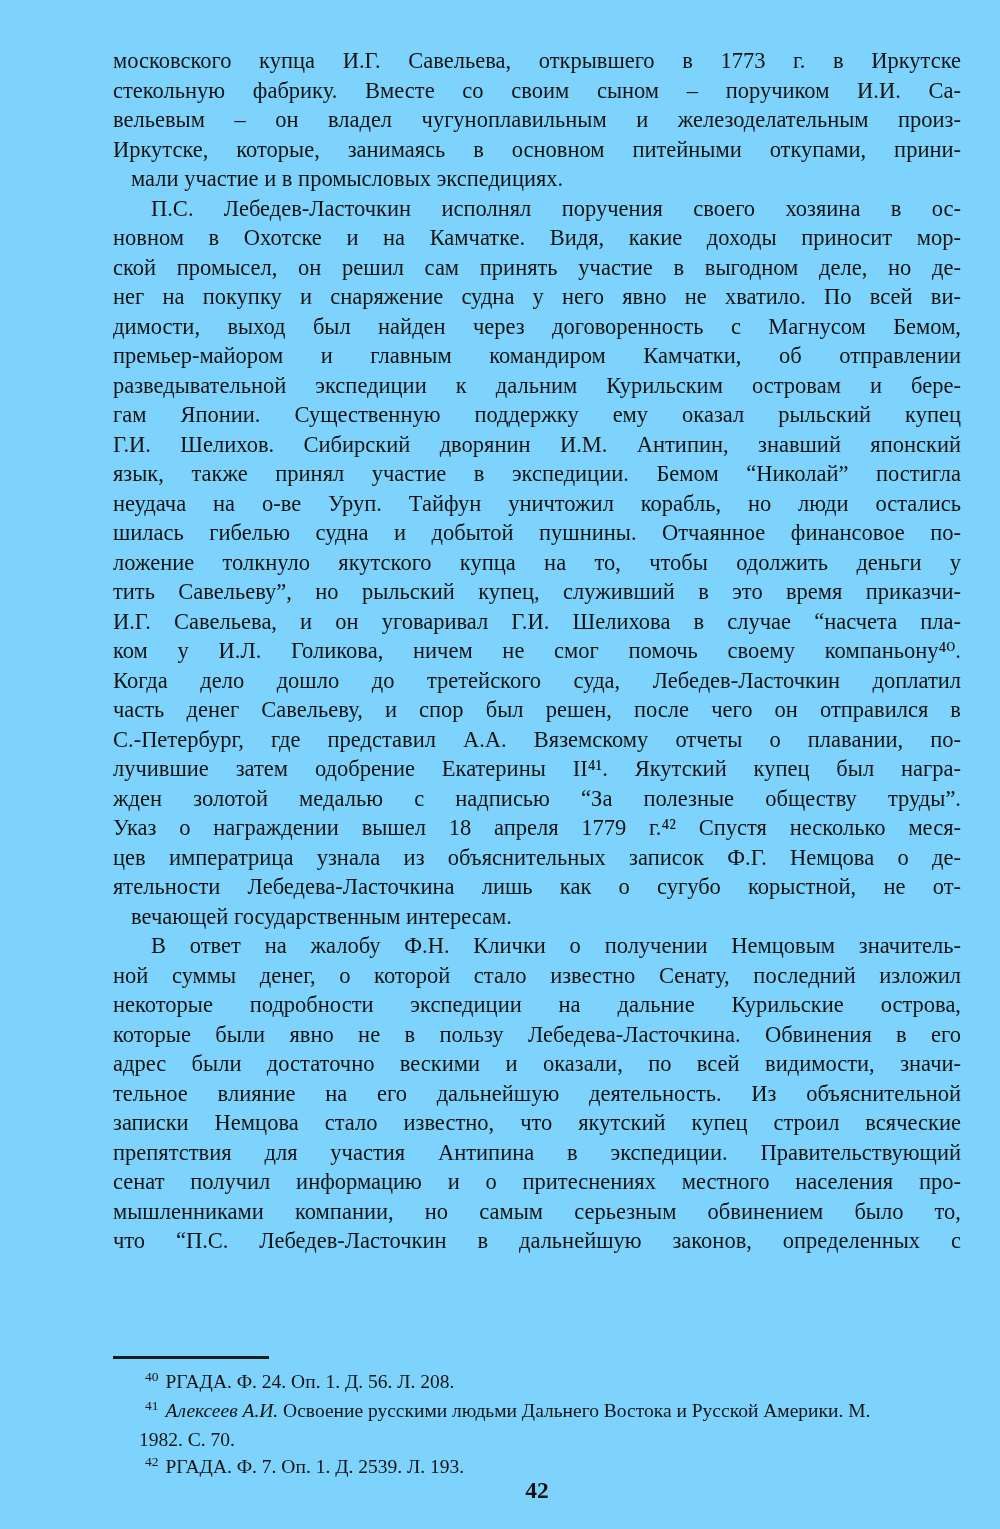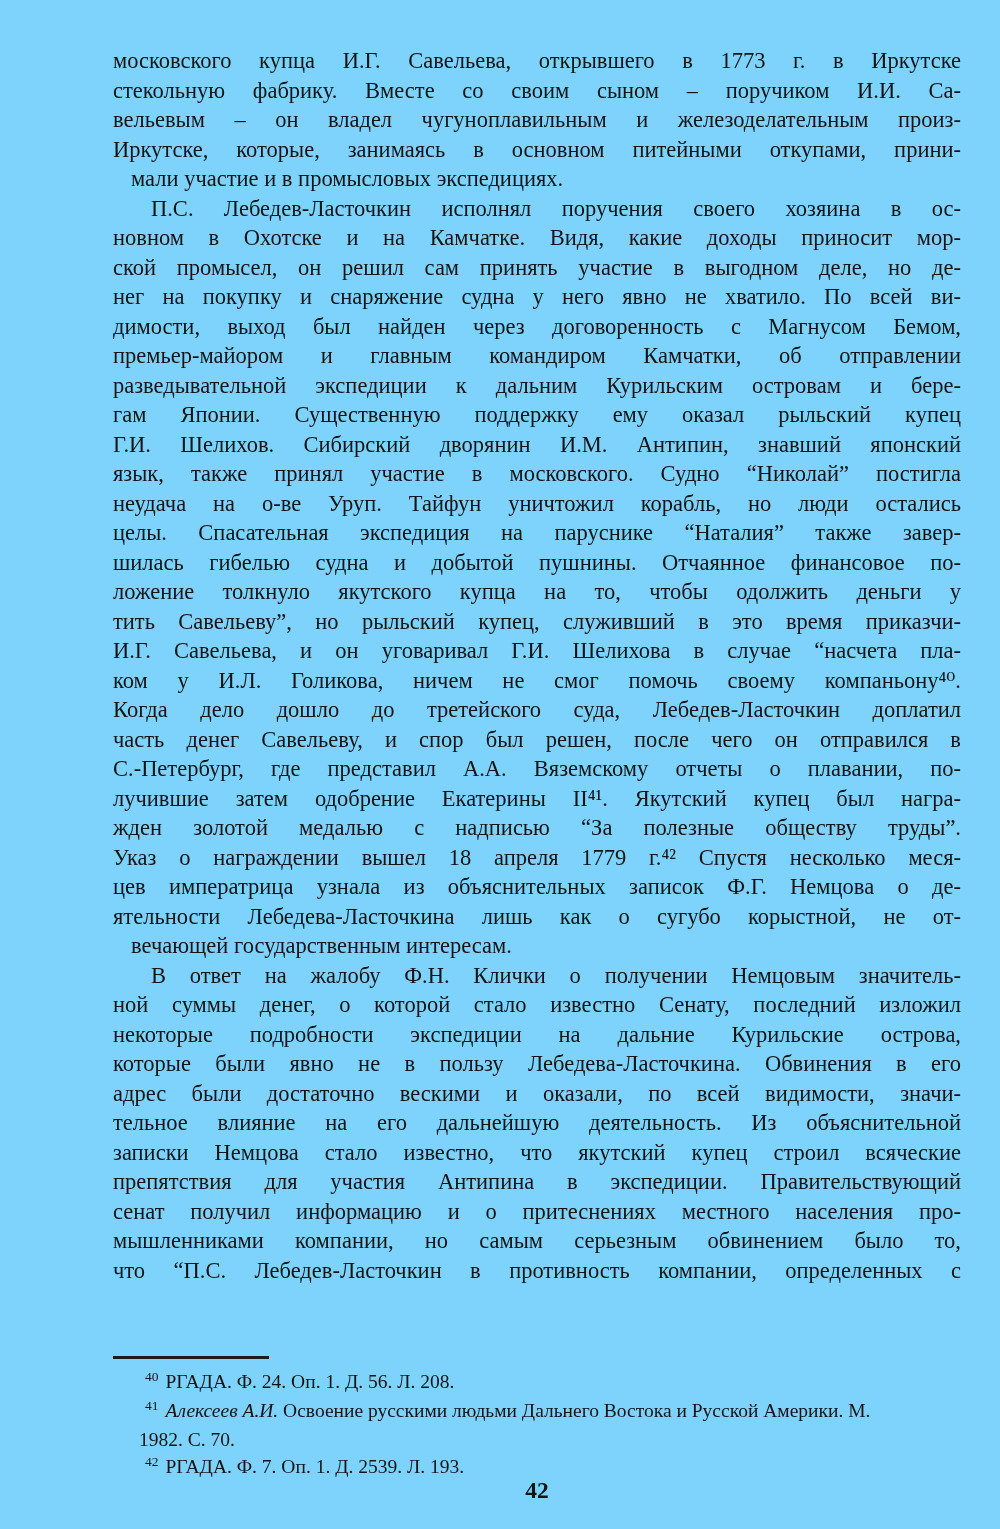--- a/index.html
+++ b/index.html
@@ -86,23 +86,22 @@
       <div class="paragraph">
         <div class="line indent">П.С. Лебедев-Ласточкин исполнял поручения своего хозяина в ос-</div>
         <div class="line">новном в Охотске и на Камчатке. Видя, какие доходы приносит мор-</div>
         <div class="line">ской промысел, он решил сам принять участие в выгодном деле, но де-</div>
         <div class="line">нег на покупку и снаряжение судна у него явно не хватило. По всей ви-</div>
         <div class="line">димости, выход был найден через договоренность с Магнусом Бемом,</div>
         <div class="line">премьер-майором и главным командиром Камчатки, об отправлении</div>
         <div class="line">разведывательной экспедиции к дальним Курильским островам и бере-</div>
         <div class="line">гам Японии. Существенную поддержку ему оказал рыльский купец</div>
         <div class="line">Г.И. Шелихов. Сибирский дворянин И.М. Антипин, знавший японский</div>
-        <div class="line">язык, также принял участие в московского. Судно “Николай” постигла</div>
+        <div class="line">язык, также принял участие в экспедиции. Бемом “Николай” постигла</div>
         <div class="line">неудача на о-ве Уруп. Тайфун уничтожил корабль, но люди остались</div>
-        <div class="line">целы. Спасательная экспедиция на паруснике “Наталия” также завер-</div>
         <div class="line">шилась гибелью судна и добытой пушнины. Отчаянное финансовое по-</div>
         <div class="line">ложение толкнуло якутского купца на то, чтобы одолжить деньги у</div>
         <div class="line">тить Савельеву”, но рыльский купец, служивший в это время приказчи-</div>
         <div class="line">И.Г. Савельева, и он уговаривал Г.И. Шелихова в случае “насчета пла-</div>
         <div class="line">ком у И.Л. Голикова, ничем не смог помочь своему компаньону⁴⁰.</div>
         <div class="line">Когда дело дошло до третейского суда, Лебедев-Ласточкин доплатил</div>
         <div class="line">часть денег Савельеву, и спор был решен, после чего он отправился в</div>
         <div class="line">С.-Петербург, где представил А.А. Вяземскому отчеты о плавании, по-</div>
         <div class="line">лучившие затем одобрение Екатерины II⁴¹. Якутский купец был награ-</div>
         <div class="line">жден золотой медалью с надписью “За полезные обществу труды”.</div>
@@ -115,21 +114,21 @@
         <div class="line indent">В ответ на жалобу Ф.Н. Клички о получении Немцовым значитель-</div>
         <div class="line">ной суммы денег, о которой стало известно Сенату, последний изложил</div>
         <div class="line">некоторые подробности экспедиции на дальние Курильские острова,</div>
         <div class="line">которые были явно не в пользу Лебедева-Ласточкина. Обвинения в его</div>
         <div class="line">адрес были достаточно вескими и оказали, по всей видимости, значи-</div>
         <div class="line">тельное влияние на его дальнейшую деятельность. Из объяснительной</div>
         <div class="line">записки Немцова стало известно, что якутский купец строил всяческие</div>
         <div class="line">препятствия для участия Антипина в экспедиции. Правительствующий</div>
         <div class="line">сенат получил информацию и о притеснениях местного населения про-</div>
         <div class="line">мышленниками компании, но самым серьезным обвинением было то,</div>
-        <div class="line">что “П.С. Лебедев-Ласточкин в противность компании, определенных с</div>
+        <div class="line">что “П.С. Лебедев-Ласточкин в дальнейшую законов, определенных с</div>
       </div>
     </div>
   <div class="fn-sep"></div>
   <div class="footnotes">
       <div class="footnote">
         <div class="fn-first"><span class="fn-marker">40</span><span class="fn-text">РГАДА. Ф. 24. Оп. 1. Д. 56. Л. 208.</span></div>
       </div>
       <div class="footnote">
         <div class="fn-first"><span class="fn-marker">41</span><span class="fn-author">Алексеев А.И.</span> <span class="fn-text">Освоение русскими людьми Дальнего Востока и Русской Америки. М.</span></div>
         <div class="fn-line2">1982. С. 70.</div>

